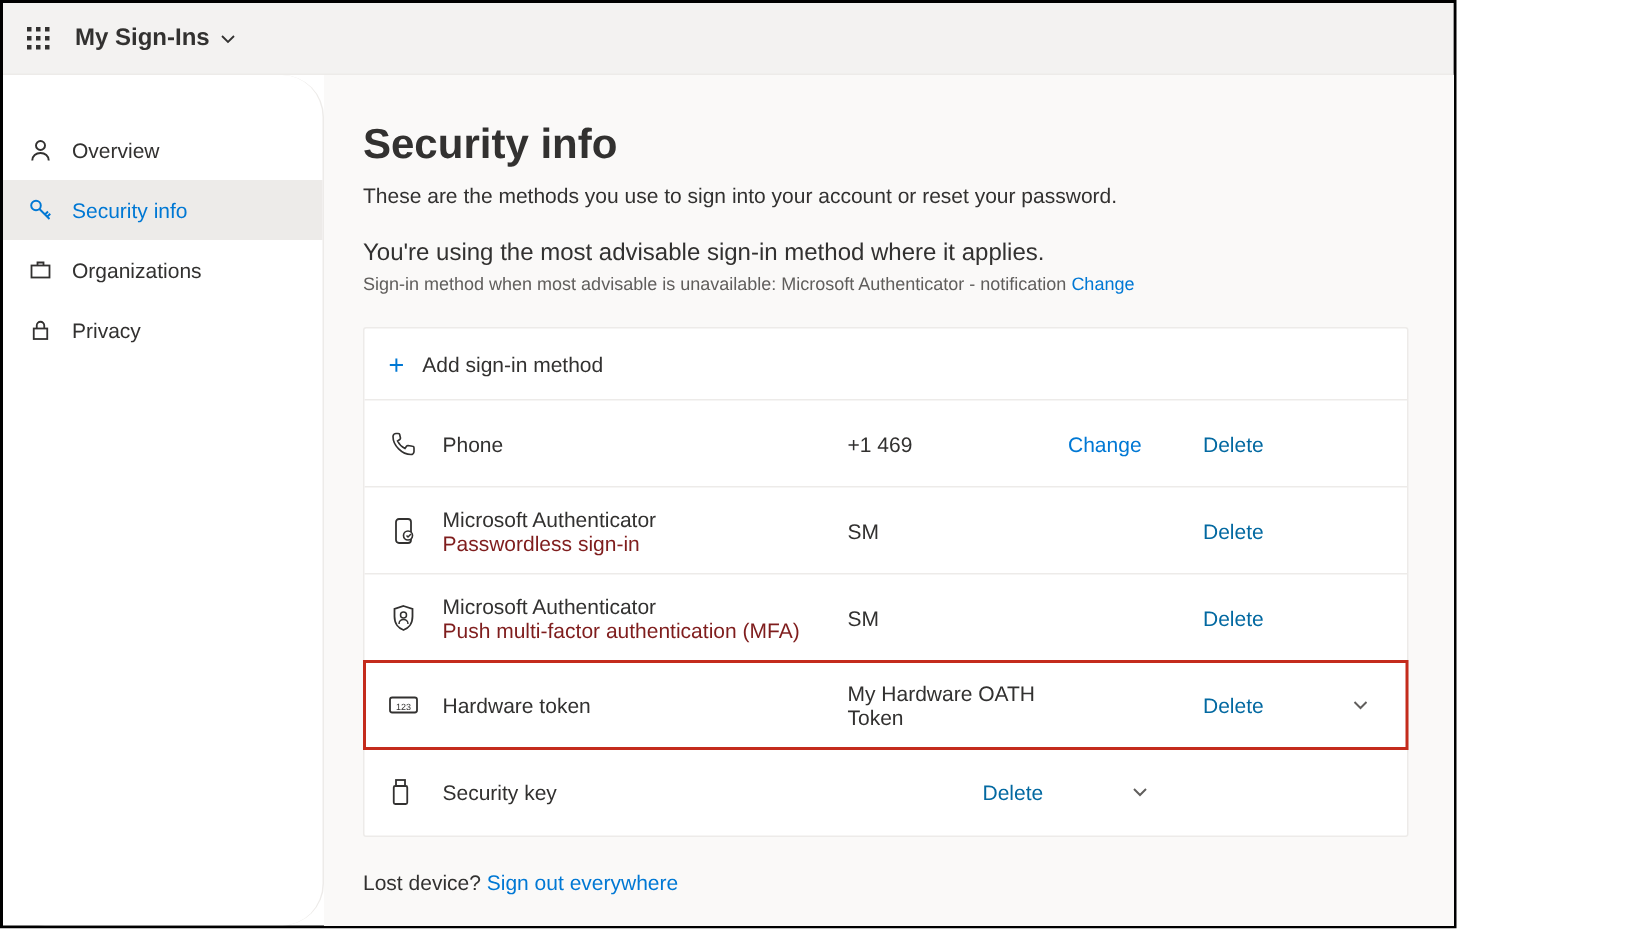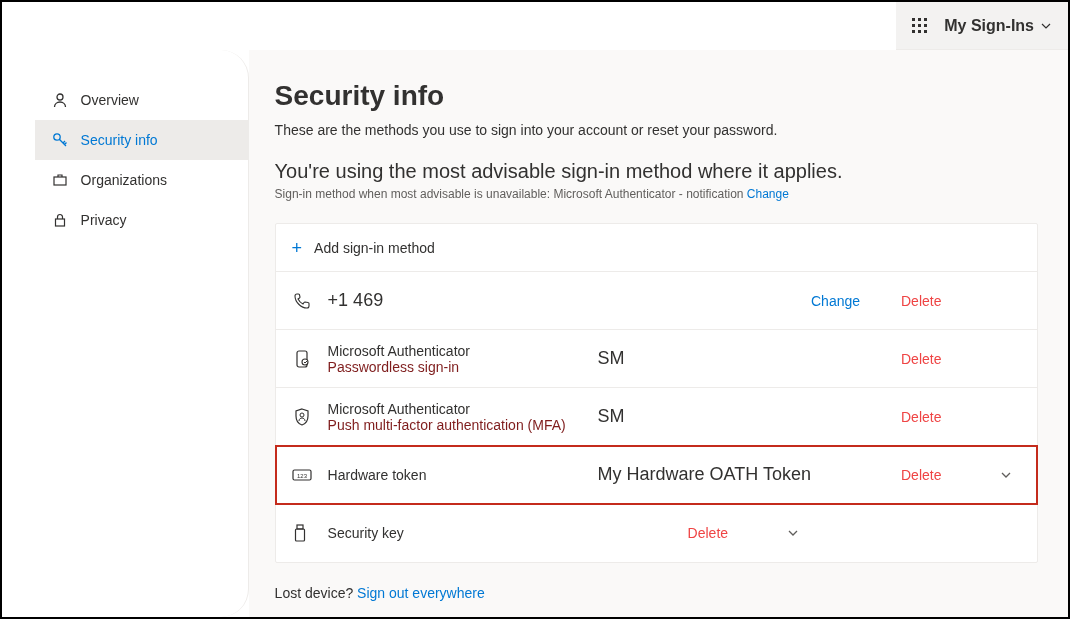--- a/index.html
+++ b/index.html
@@ -1,50 +1,50 @@
 <!DOCTYPE html>
 <html><head>
   <meta charset="utf-8">
   <style>
     * { margin: 0; padding: 0; box-sizing: border-box; }
     body { font-family: "Segoe UI", -apple-system, BlinkMacSystemFont, sans-serif; background: #fff; color: #323130; font-size: 14px; }
-    .container { width: 1070px; height: 619px; border: 2px solid #000; display: flex; flex-direction: column; overflow: hidden; align-items: flex-end; }
+    .container { width: 971px; height: 619px; border: 2px solid #000; display: flex; flex-direction: column; overflow: hidden; }
     .header { height: 48px; background: #f3f2f1; display: flex; align-items: center; padding: 0 16px; border-bottom: 1px solid #edebe9; }
     .waffle-icon { width: 16px; height: 16px; margin-right: 16px; cursor: pointer; }
     .waffle-icon svg { display: block; }
     .app-title { font-size: 16px; font-weight: 600; color: #323130; display: flex; align-items: center; cursor: pointer; }
     .app-title svg { margin-left: 6px; }
     .body { display: flex; flex: 1; overflow: hidden; }
     .sidebar { width: 214px; background: #fff; border-right: 1px solid #edebe9; padding-top: 30px; border-radius: 28px; }
     .sidebar-item { display: flex; align-items: center; height: 40px; padding: 0 16px; cursor: pointer; color: #323130; }
     .sidebar-item.active { background: #edebe9; color: #0078d4; }
     .sidebar-item .icon { width: 18px; height: 18px; margin-right: 12px; display:flex; align-items:center; justify-content:center; }
     .sidebar-item.active .icon { color: #0078d4; }
     .sidebar-item span.lbl { font-size: 14px; }
     .main { flex: 1; padding: 30px 30px 30px 26px; background: #faf9f8; overflow-y: auto; }
     .page-title { font-size: 28px; font-weight: 600; color: #323130; margin-bottom: 10px; }
     .page-subtitle { font-size: 14px; color: #323130; margin-bottom: 22px; }
-    .advisable-title { font-size: 20px; color: #323130; margin-bottom: 4px; }
+    .advisable-title { font-size: 16px; color: #323130; margin-bottom: 4px; }
     .advisable-sub { font-size: 12px; color: #605e5c; margin-bottom: 22px; }
     .advisable-sub a { color: #0078d4; text-decoration: none; cursor: pointer; }
     .methods-card { background: #fff; border: 1px solid #edebe9; border-radius: 2px; }
     .add-method { display: flex; align-items: center; height: 48px; padding: 0 16px; border-bottom: 1px solid #edebe9; cursor: pointer; }
     .add-method .plus { color: #0078d4; font-size: 18px; margin-right: 12px; line-height:1; }
     .add-method span.text { font-size: 14px; color: #323130; }
     .method-row { display: flex; align-items: center; min-height: 58px; padding: 10px 16px; border-bottom: 1px solid #edebe9; }
     .method-row:last-child { border-bottom: none; }
     .method-row.highlighted { outline: 2px solid #c42b1c; outline-offset: -1px; position: relative; z-index: 1; }
     .method-icon { width: 36px; display: flex; align-items: center; justify-content: flex-start; color: #323130; }
     .method-name { width: 270px; font-size: 14px; color: #323130; }
     .method-name .sub { display: block; font-size: 14px; color: #7f1d1d; }
-    .method-value { flex: 1; font-size: 18px; color: #323130; }
+    .method-value { flex: 1; font-size: 14px; color: #323130; }
     .method-action { width: 90px; text-align: left; }
     .method-action a { color: #0078d4; text-decoration: none; font-size: 14px; cursor: pointer; }
     .method-delete { width: 90px; text-align: left; }
-    .method-delete a { color: #ef4444; text-decoration: none; font-size: 14px; cursor: pointer; }
+    .method-delete a { color: #0369a1; text-decoration: none; font-size: 14px; cursor: pointer; }
     .method-chevron { width: 30px; display:flex; justify-content:center; color: #605e5c; cursor: pointer; }
     .lost-device { margin-top: 22px; font-size: 14px; color: #323130; }
     .lost-device a { color: #0078d4; text-decoration: none; cursor: pointer; }
   </style>
 </head>
 <body>
 <div class="container">
 
   <div class="header">
     <div class="waffle-icon">
@@ -124,20 +124,21 @@
           <span class="plus">+</span>
           <span class="text">Add sign-in method</span>
         </div>
 
         <div class="method-row">
           <div class="method-icon">
             <svg width="20" height="20" viewBox="0 0 20 20">
                 <path d="M5 3c-1 0-2 1-2 2 0 6 6 12 12 12 1 0 2-1 2-2v-2.5c0-.5-.4-1-1-1l-3-.5c-.4 0-.8.2-1 .5l-1 1.5c-2-1-4-3-5-5l1.5-1c.3-.2.5-.6.5-1L7.5 4c0-.6-.5-1-1-1H5z" fill="none" stroke="#323130" stroke-width="1.1"></path>
               </svg>
           </div>
+          <div class="method-name">Phone</div>
           <div class="method-value">+1 469</div>
           <div class="method-action"><a>Change</a></div>
           <div class="method-delete"><a>Delete</a></div>
           <div class="method-chevron"></div>
         </div>
 
         <div class="method-row">
           <div class="method-icon">
             <svg width="20" height="20" viewBox="0 0 20 20">
                 <rect x="5" y="2" width="10" height="16" rx="2" fill="none" stroke="#323130" stroke-width="1.2"></rect>

